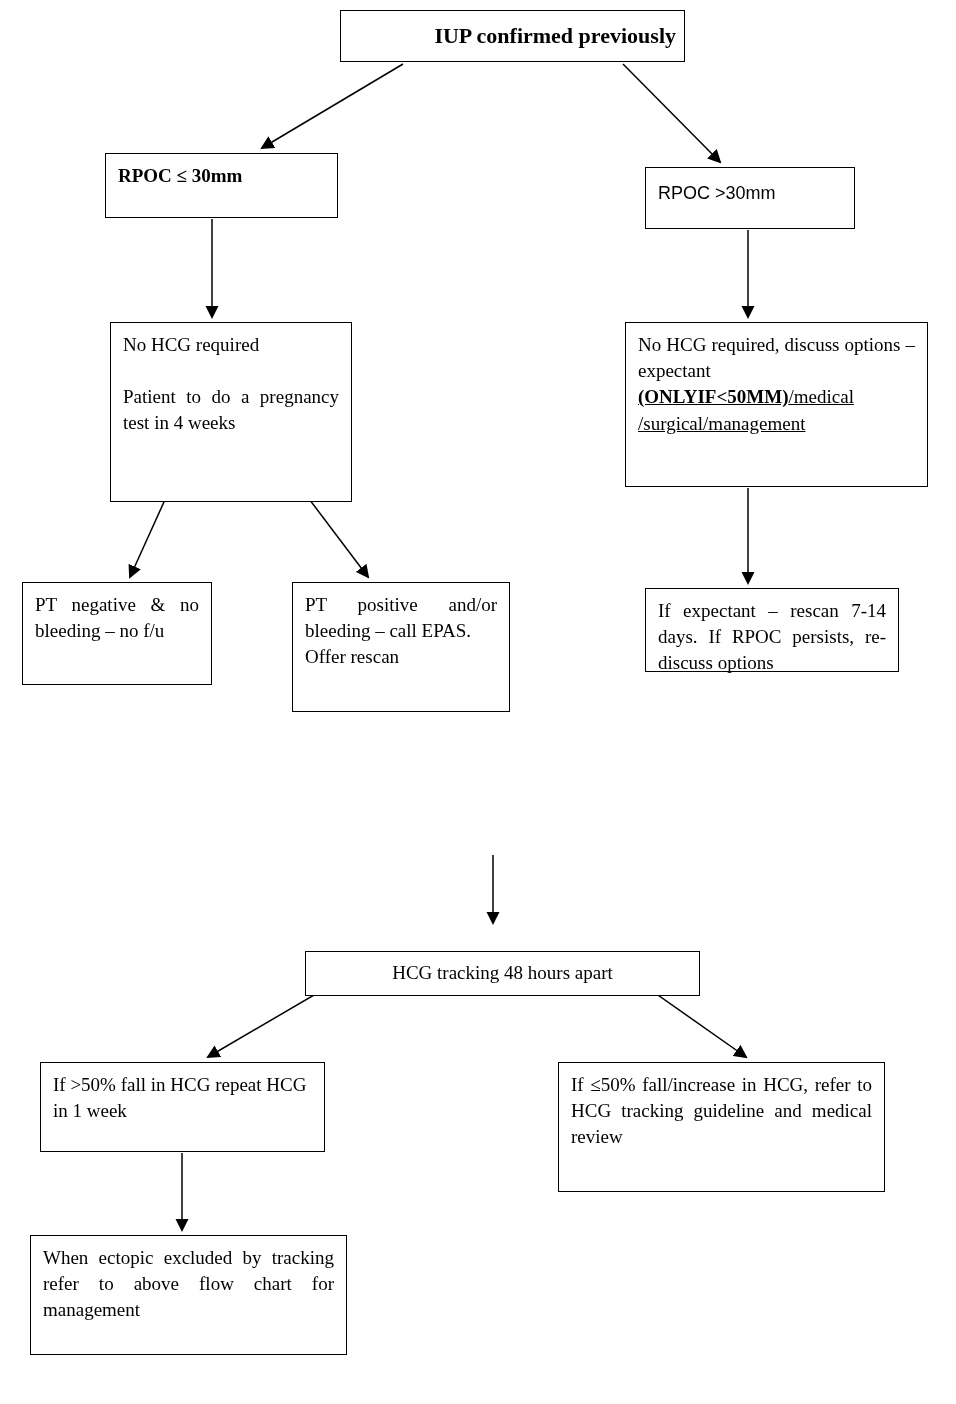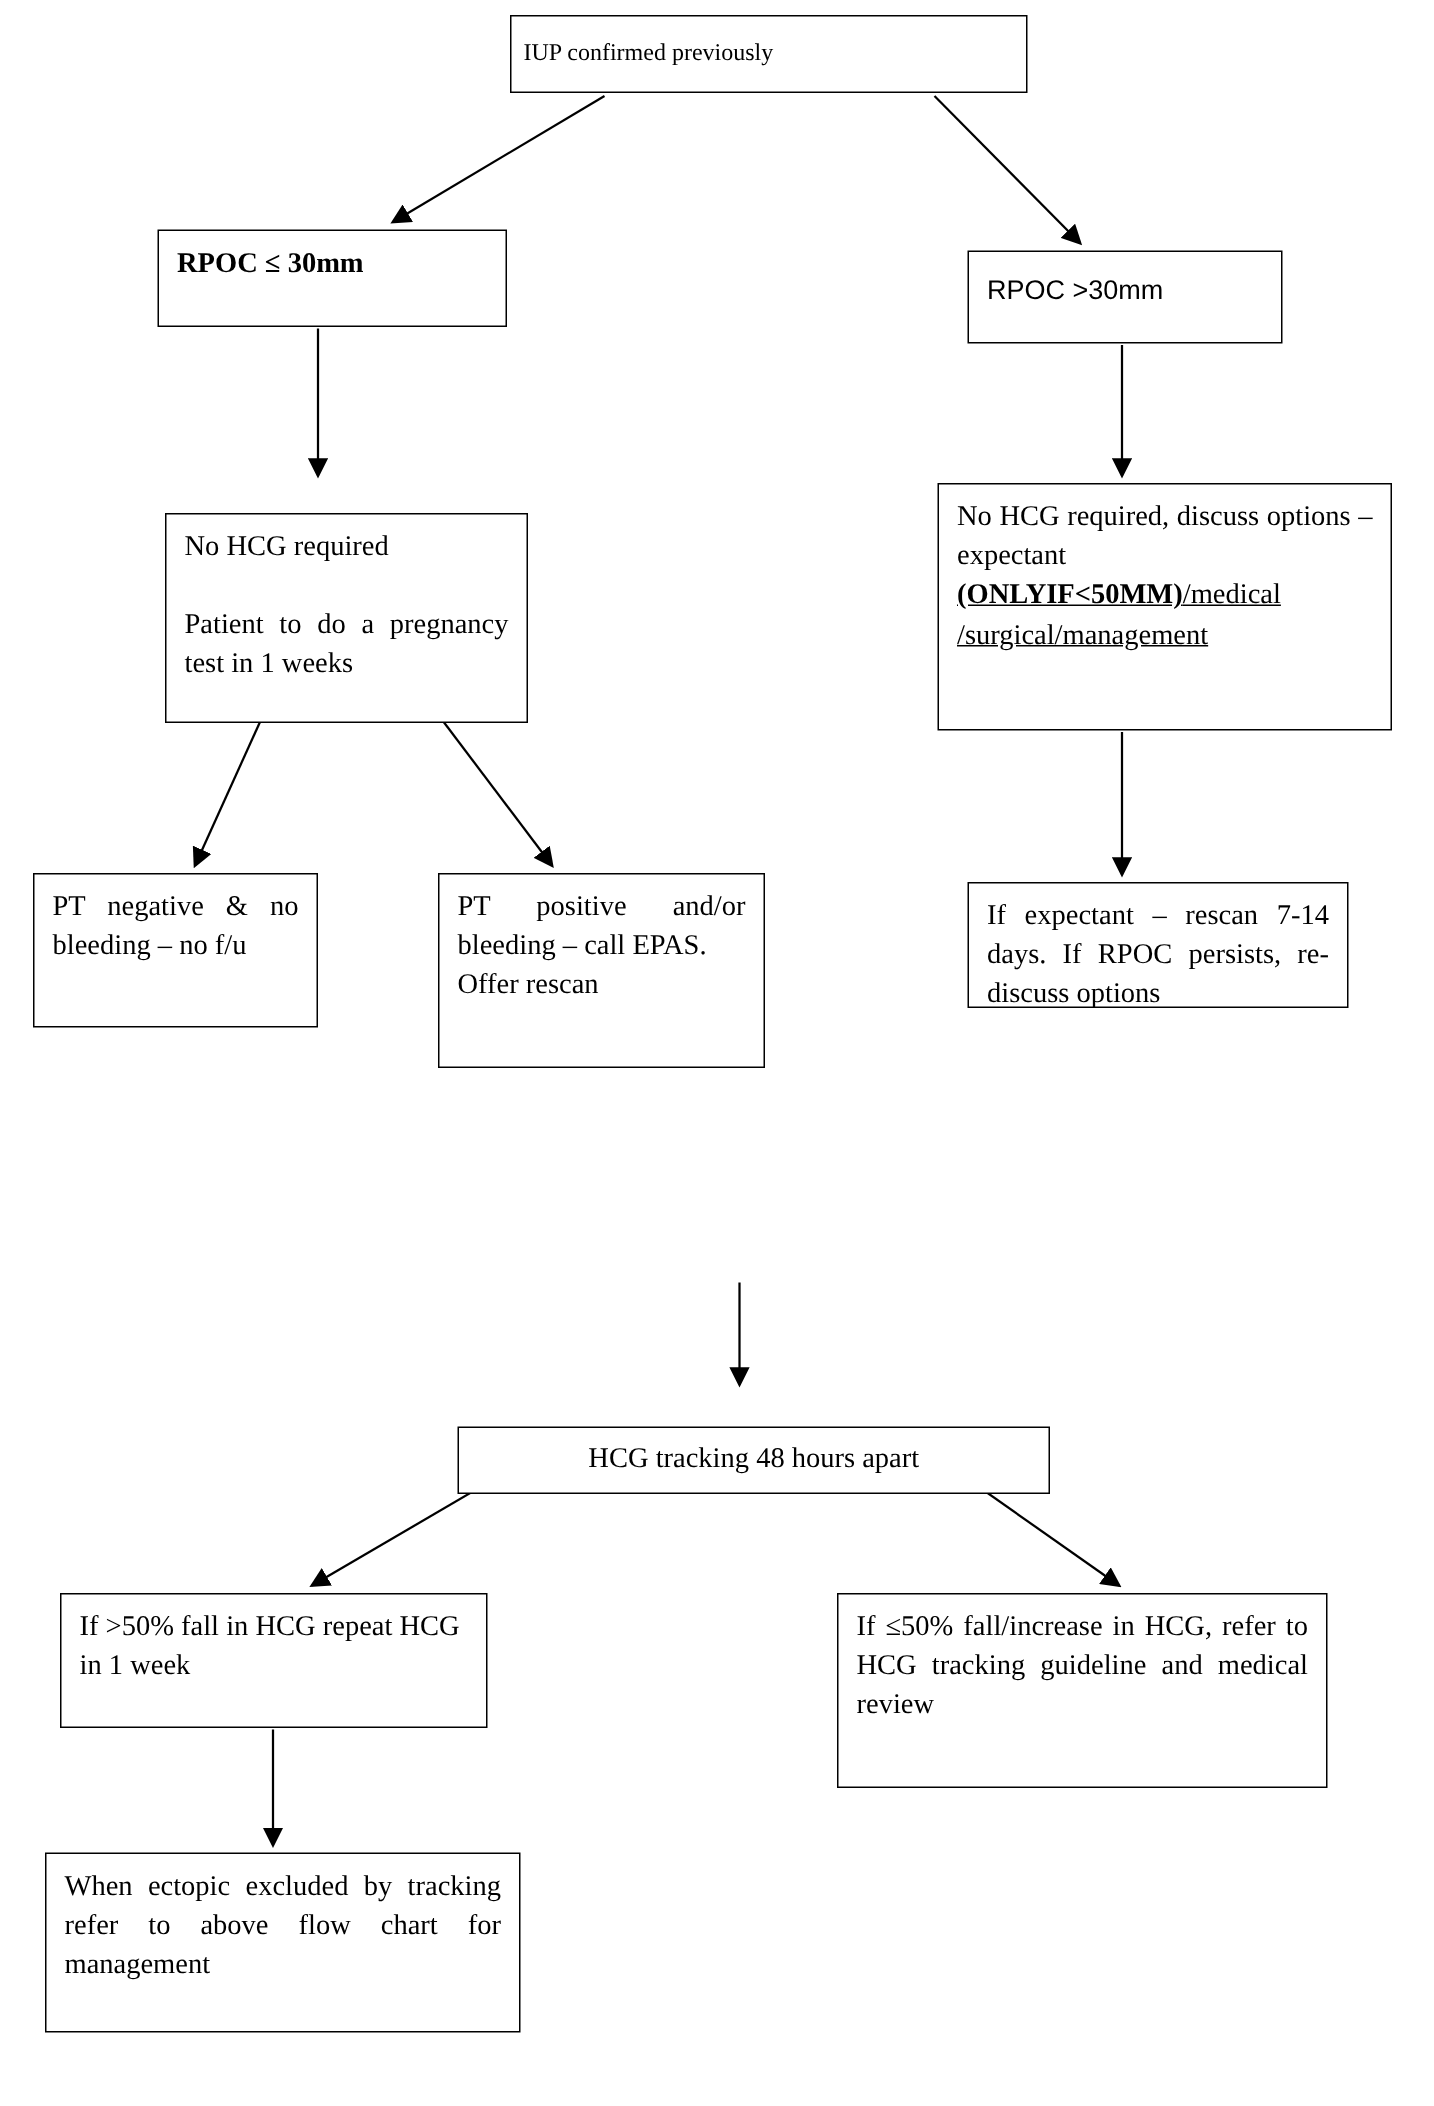--- a/index.html
+++ b/index.html
@@ -21,25 +21,25 @@
   }
   .box {
     position: absolute;
     border: 1px solid #000000;
     background: #ffffff;
     font-size: 19px;
     line-height: 1.38;
     padding: 9px 12px;
   }
   .box.title {
-    font-weight: normal;
-    font-size: 16px;
+    font-weight: bold;
+    font-size: 22px;
     display: flex;
     align-items: center;
-    justify-content: flex-start;
+    justify-content: flex-end;
     text-align: center;
     padding: 4px 8px;
   }
   .box.center {
     display: flex;
     align-items: center;
     justify-content: center;
     text-align: center;
     padding: 4px 8px;
     margin-top: 23px;
@@ -79,24 +79,24 @@
   </div>
 
   <div class="box" style="left:105px; top:153px; width:233px; height:65px;font-weight:bold;">
     <span>RPOC ≤ 30mm</span>
   </div>
 
   <div class="box sans" style="left:645px; top:167px; width:210px; height:62px; padding-top:13px;">
     <span>RPOC &gt;30mm</span>
   </div>
 
-  <div class="box" style="left:110px; top:322px; width:242px; height:140px;margin-top:20px;">
+  <div class="box" style="left:110px; top:322px; width:242px; height:180px;">
     <div>No HCG required</div>
     <div class="gap"></div>
-    <div class="justify">Patient to do a pregnancy test in 1 weeks</div>
+    <div class="justify">Patient to do a pregnancy test in 4 weeks</div>
   </div>
 
   <div class="box justify" style="left:625px; top:322px; width:303px; height:165px;">
     <span>No HCG required, discuss options – expectant </span><span class="bold-underline">(ONLYIF&lt;50MM)</span><span class="underline">/medical /surgical/management</span>
   </div>
 
   <div class="box justify" style="left:22px; top:582px; width:190px; height:103px;">
     <span>PT negative &amp; no bleeding – no f/u</span>
   </div>
 

